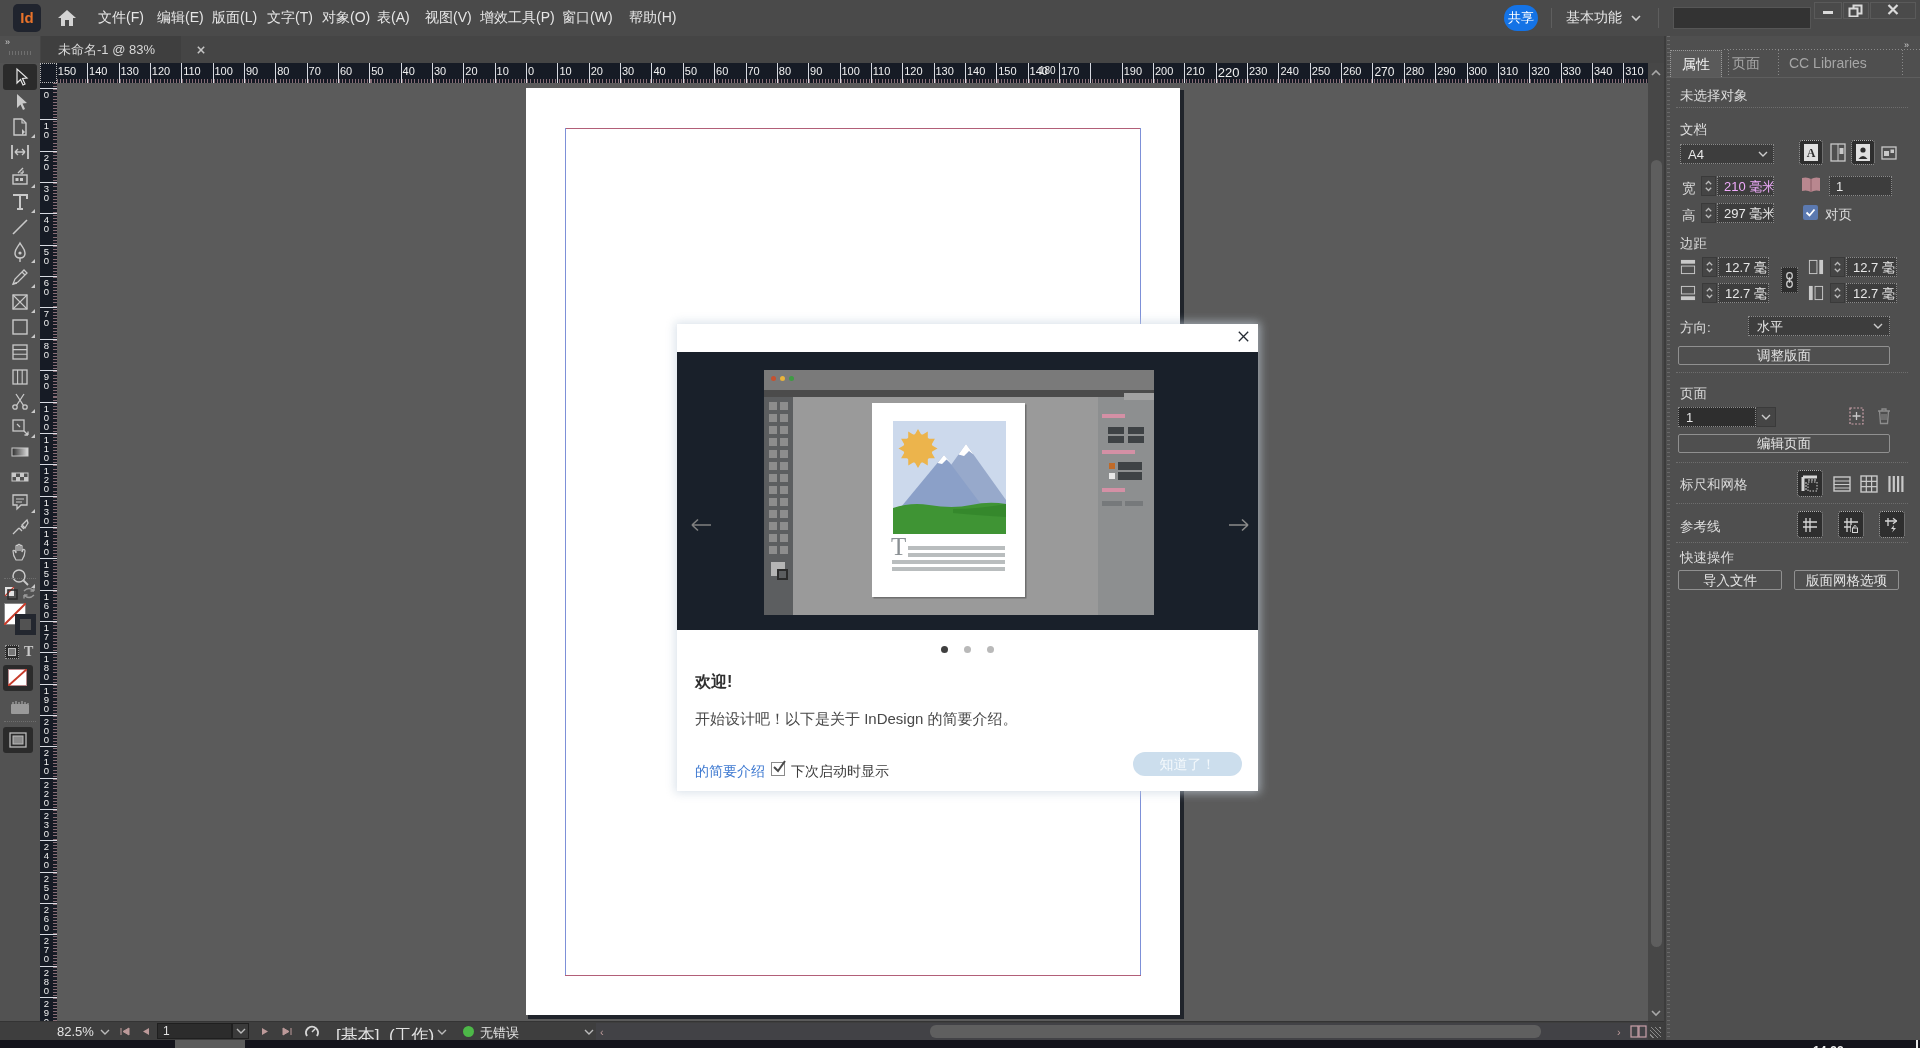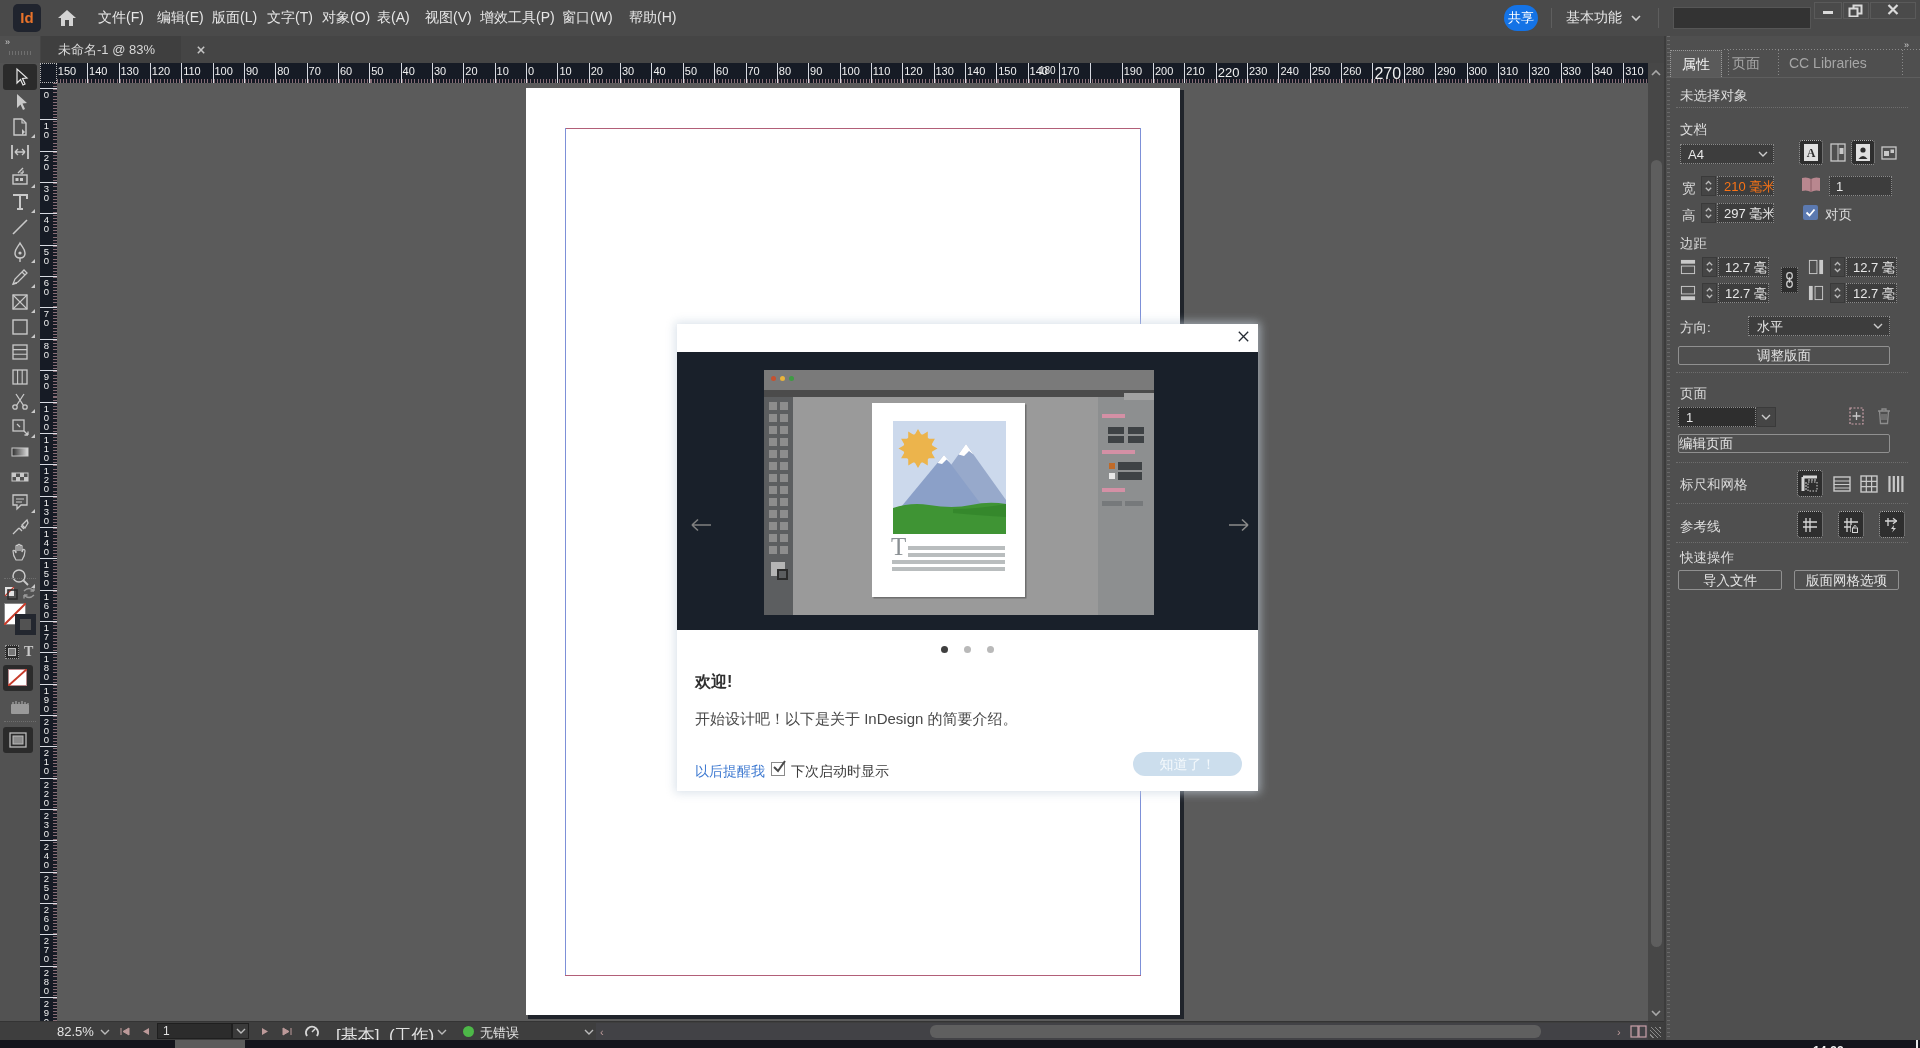--- a/index.html
+++ b/index.html
@@ -134,21 +134,21 @@
 <div class="abs" style="left:1160.7px;top:2px;font-size:13px;color:#f0f0f0">220</div>
 <div class="abs" style="left:1190.0px;top:0;width:1px;height:20px;background:#d8dbe2"></div>
 <div class="abs" style="left:1192.0px;top:2px;font-size:11px;color:#f0f0f0">230</div>
 <div class="abs" style="left:1221.4px;top:0;width:1px;height:20px;background:#d8dbe2"></div>
 <div class="abs" style="left:1223.4px;top:2px;font-size:11px;color:#f0f0f0">240</div>
 <div class="abs" style="left:1252.8px;top:0;width:1px;height:20px;background:#d8dbe2"></div>
 <div class="abs" style="left:1254.8px;top:2px;font-size:11px;color:#f0f0f0">250</div>
 <div class="abs" style="left:1284.1px;top:0;width:1px;height:20px;background:#d8dbe2"></div>
 <div class="abs" style="left:1286.1px;top:2px;font-size:11px;color:#f0f0f0">260</div>
 <div class="abs" style="left:1315.4px;top:0;width:1px;height:20px;background:#d8dbe2"></div>
-<div class="abs" style="left:1317.4px;top:2px;font-size:16px;color:#f0f0f0">270</div>
+<div class="abs" style="left:1317.4px;top:2px;font-size:12px;color:#f0f0f0">270</div>
 <div class="abs" style="left:1346.8px;top:0;width:1px;height:20px;background:#d8dbe2"></div>
 <div class="abs" style="left:1348.8px;top:2px;font-size:11px;color:#f0f0f0">280</div>
 <div class="abs" style="left:1378.2px;top:0;width:1px;height:20px;background:#d8dbe2"></div>
 <div class="abs" style="left:1380.2px;top:2px;font-size:11px;color:#f0f0f0">290</div>
 <div class="abs" style="left:1409.5px;top:0;width:1px;height:20px;background:#d8dbe2"></div>
 <div class="abs" style="left:1411.5px;top:2px;font-size:11px;color:#f0f0f0">300</div>
 <div class="abs" style="left:1440.8px;top:0;width:1px;height:20px;background:#d8dbe2"></div>
 <div class="abs" style="left:1442.8px;top:2px;font-size:11px;color:#f0f0f0">310</div>
 <div class="abs" style="left:1472.2px;top:0;width:1px;height:20px;background:#d8dbe2"></div>
 <div class="abs" style="left:1474.2px;top:2px;font-size:11px;color:#f0f0f0">320</div>
@@ -323,21 +323,21 @@
       <rect x="2" y="4" width="14" height="12" fill="none" stroke="#c9c9c9" stroke-width="1.3"></rect>
       <rect x="4" y="8" width="5" height="5" fill="#c9c9c9"></rect>
       <rect x="10.5" y="6.5" width="3.5" height="3.5" fill="#c9c9c9"></rect>
     </svg>
 <div class="abs" style="left:16px;top:144px;font-size:13.5px">宽</div>
 <div class="abs" style="left:35px;top:140px;width:15px;height:20px;background:#454545;border:1px solid #3a3a3a"></div>
 <svg class="abs" style="left:38px;top:142px" width="9" height="16" viewBox="0 0 10 16">
       <path d="M2 6 L5 3 L8 6" stroke="#bbb" stroke-width="1.4" fill="none"></path>
       <path d="M2 10 L5 13 L8 10" stroke="#bbb" stroke-width="1.4" fill="none"></path>
     </svg>
-<div class="abs" style="left:51px;top:140px;width:57px;height:20px;background:#3d3d3d;border:1px dotted #8a8a8a;color:#f97316;font-size:13px;line-height:19px;padding-left:6px;overflow:hidden;white-space:nowrap">210 毫米</div>
+<div class="abs" style="left:51px;top:140px;width:57px;height:20px;background:#3d3d3d;border:1px dotted #8a8a8a;color:#f0abfc;font-size:13px;line-height:19px;padding-left:6px;overflow:hidden;white-space:nowrap">210 毫米</div>
 <div class="abs" style="left:16px;top:171px;font-size:13.5px">高</div>
 <div class="abs" style="left:35px;top:167px;width:15px;height:20px;background:#454545;border:1px solid #3a3a3a"></div>
 <svg class="abs" style="left:38px;top:169px" width="9" height="16" viewBox="0 0 10 16">
       <path d="M2 6 L5 3 L8 6" stroke="#bbb" stroke-width="1.4" fill="none"></path>
       <path d="M2 10 L5 13 L8 10" stroke="#bbb" stroke-width="1.4" fill="none"></path>
     </svg>
 <div class="abs" style="left:51px;top:167px;width:57px;height:20px;background:#3d3d3d;border:1px dotted #8a8a8a;color:#e8e8e8;font-size:13px;line-height:19px;padding-left:6px;overflow:hidden;white-space:nowrap">297 毫米</div>
 <svg class="abs" style="left:134px;top:139px" width="22" height="20" viewBox="0 0 22 20">
       <path d="M11 4 Q7 1.5 2 3 L2 16 Q7 14.5 11 17 Q15 14.5 20 16 L20 3 Q15 1.5 11 4 Z" fill="#b9878f"></path>
       <path d="M11 4 L11 17" stroke="#8a5f66" stroke-width="1"></path>
@@ -409,21 +409,21 @@
       <path d="M1 1 L5 5 L9 1" stroke="#ccc" stroke-width="1.4" fill="none"></path>
     </svg>
 <svg class="abs" style="left:182px;top:370px" width="18" height="20" viewBox="0 0 18 20">
       <rect x="2" y="2" width="13" height="16" fill="none" stroke="#c9a0a8" stroke-width="1.2" stroke-dasharray="2 1.5"></rect>
       <path d="M8.5 6 L8.5 14 M4.5 10 L12.5 10" stroke="#c9c9c9" stroke-width="1.3"></path>
     </svg>
 <svg class="abs" style="left:210px;top:370px" width="16" height="20" viewBox="0 0 16 20">
       <path d="M2 5 L14 5 M6 5 L6 3 L10 3 L10 5 M3.5 5 L4.5 17.5 L11.5 17.5 L12.5 5" fill="none" stroke="#8d8d8d" stroke-width="1.3"></path>
       <path d="M6 8 L6 14 M8 8 L8 14 M10 8 L10 14" stroke="#8d8d8d" stroke-width="1"></path>
     </svg>
-<div class="abs" style="left:12px;top:398px;width:212px;height:19px;border:1px solid #909090;border-radius:2px;color:#e4e4e4;font-size:13.5px;line-height:18px">编辑页面</div>
+<div class="abs" style="left:12px;top:398px;width:212px;height:19px;border:1px solid #909090;border-radius:2px;color:#e4e4e4;font-size:13.5px;text-align:center;line-height:18px">编辑页面</div>
 <div class="abs" style="left:10px;top:426px;width:232px;border-top:1px dotted #6e6e6e"></div>
 <div class="abs" style="left:14px;top:440px;font-size:13.5px">标尺和网格</div>
 <div class="abs" style="left:131px;top:434px;width:26px;height:27px;background:#2e2e2e;border:1px dotted #b0b0b0;border-radius:3px"></div>
 <svg class="abs" style="left:135px;top:439px" width="18" height="18" viewBox="0 0 18 18">
       <path d="M2 2 L16 2 M2 2 L2 16" stroke="#d5d5d5" stroke-width="3"></path>
       <path d="M4 8 L6 8 M4 11 L6 11 M4 14 L6 14 M8 4 L8 6 M11 4 L11 6 M14 4 L14 6" stroke="#d5d5d5" stroke-width="1"></path>
       <path d="M7 7 L16 7 L16 16 L7 16 Z" fill="none" stroke="#d5d5d5" stroke-width="1" stroke-dasharray="1.5 1.5"></path>
     </svg>
 <svg class="abs" style="left:167px;top:439px" width="18" height="18" viewBox="0 0 18 18">
       <rect x="1" y="2" width="16" height="14" fill="none" stroke="#c9c9c9" stroke-width="1.4"></rect>
@@ -680,21 +680,21 @@
 <div class="abs" style="left:20px;top:157px;width:113px;height:4px;background:#b9bdbe"></div>
 <div class="abs" style="left:20px;top:164px;width:113px;height:4px;background:#b9bdbe"></div>
 </div>
 </div>
 </div>
 <div class="abs" style="left:264px;top:322px;width:7px;height:7px;border-radius:50%;background:#3f3f3f"></div>
 <div class="abs" style="left:287px;top:322px;width:7px;height:7px;border-radius:50%;background:#b9b9b9"></div>
 <div class="abs" style="left:310px;top:322px;width:7px;height:7px;border-radius:50%;background:#b9b9b9"></div>
 <div class="abs" style="left:18px;top:348px;font-size:16px;font-weight:bold;color:#2e2e2e">欢迎!</div>
 <div class="abs" style="left:18px;top:386px;font-size:15px;color:#484848">开始设计吧！以下是关于 InDesign 的简要介绍。</div>
-<div class="abs" style="left:18px;top:439px;font-size:14px;color:#3f7ad1">以后提醒我</div>
+<div class="abs" style="left:18px;top:439px;font-size:14px;color:#3f7ad1">的简要介绍</div>
 <div class="abs" style="left:94px;top:438px;width:14px;height:14px;background:#fff;border:1.5px solid #8a8a8a"></div>
 <svg class="abs" style="left:95px;top:436px" width="14" height="14" viewBox="0 0 14 14">
       <path d="M2 7 L6 11 L13 1" stroke="#4a4a4a" stroke-width="2" fill="none"></path>
     </svg>
 <div class="abs" style="left:114px;top:439px;font-size:14px;color:#3c3c3c">下次启动时显示</div>
 <div class="abs" style="left:456px;top:428px;width:109px;height:24px;border-radius:12px;background:#ccdeed;color:#f4f9fc;font-size:14px;text-align:center;line-height:24px">知道了！</div>
 </div>
 <div class="abs" style="left:0;top:1040px;width:1920px;height:8px;background:#14141c;overflow:hidden">
 <div class="abs" style="left:175px;top:0;width:70px;height:8px;background:#5c5c5c"></div>
 <div class="abs" style="left:1813px;top:4px;font-size:12px;color:#f0f0f0;font-weight:bold">14:32</div>

